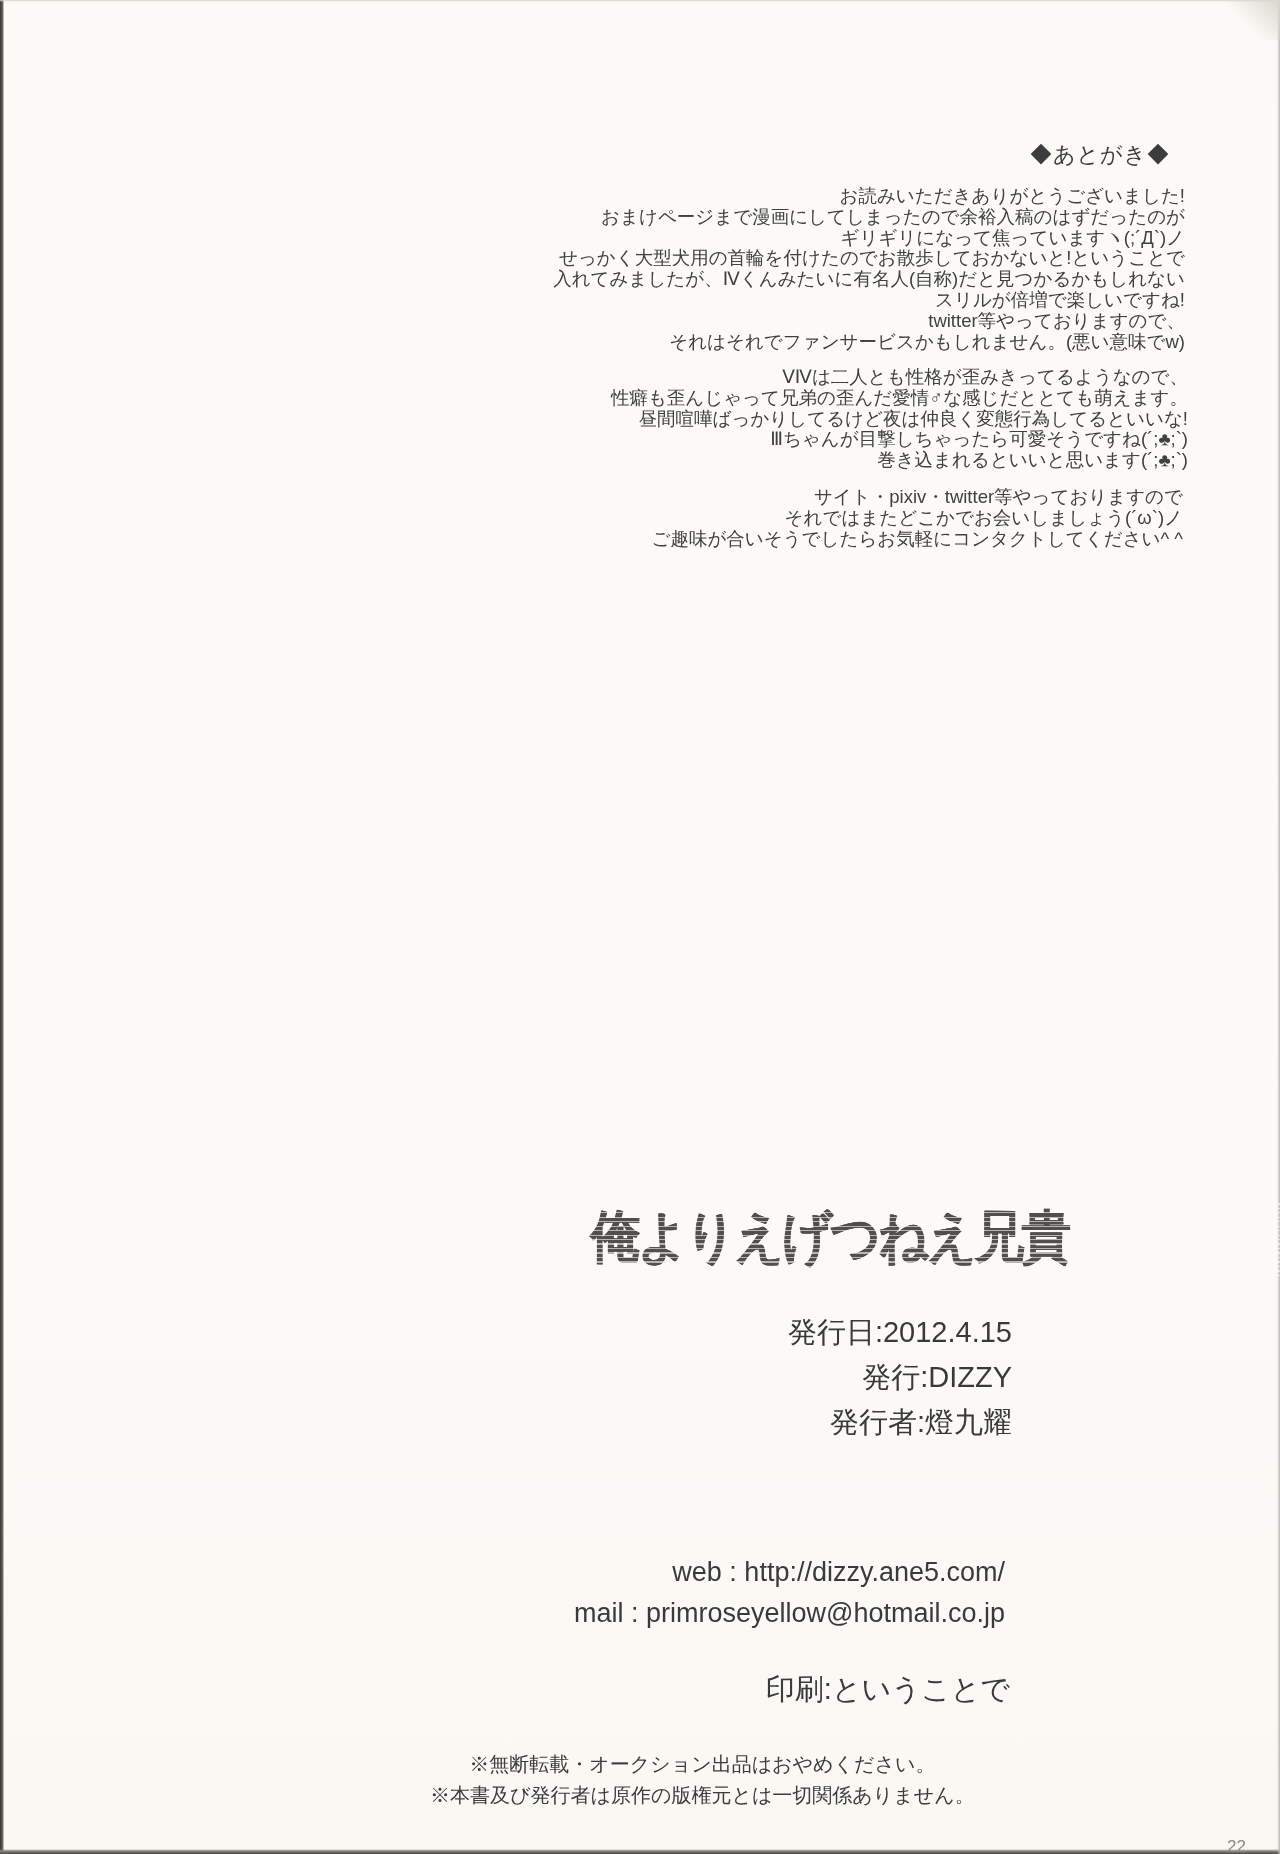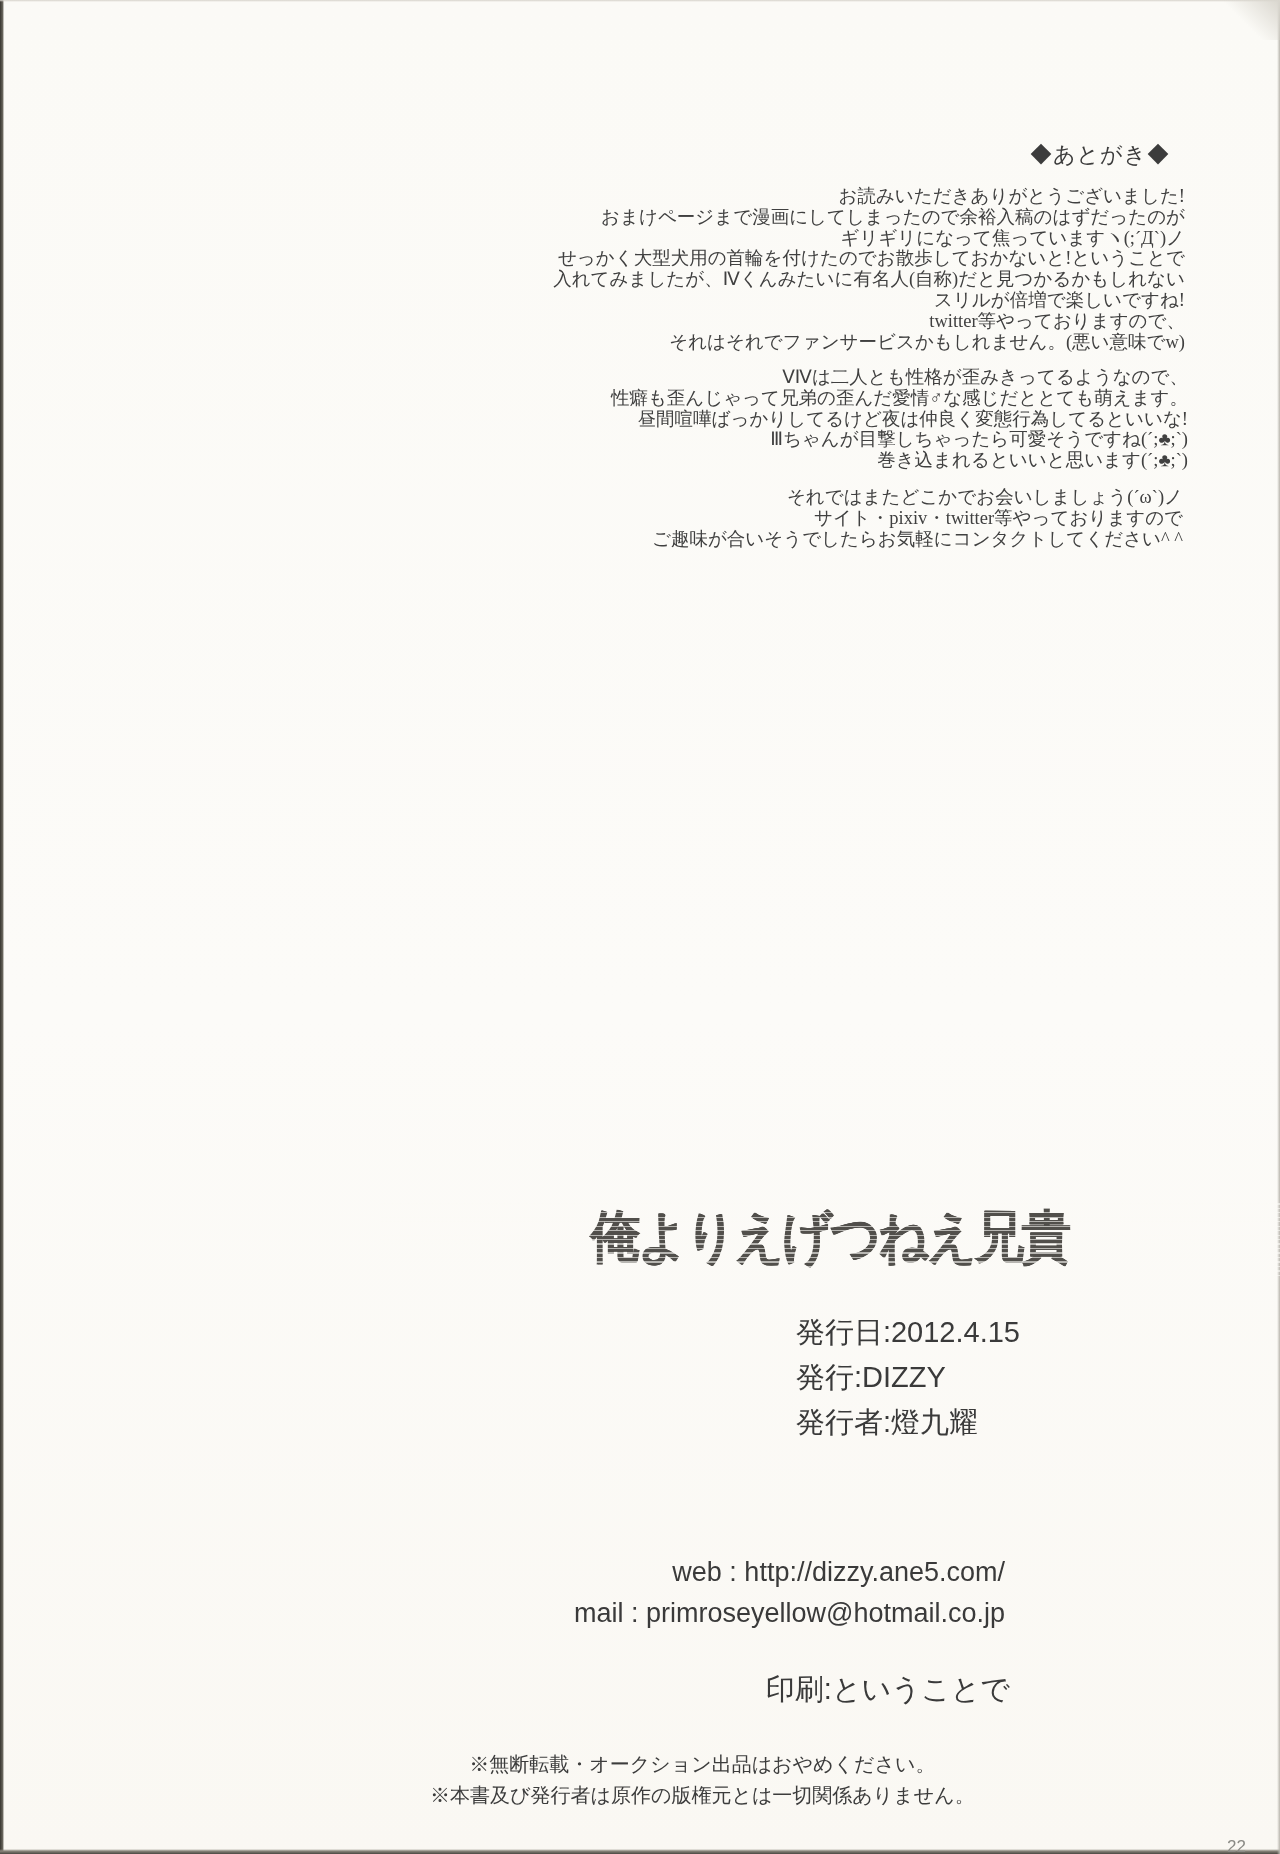--- a/index.html
+++ b/index.html
@@ -40,21 +40,20 @@
 
   .heading {
     position: absolute; top: 140px; right: 110px;
     font-size: 22px; letter-spacing: 1px; color: #3c3c3c;
     white-space: nowrap;
   }
   .para {
     position: absolute; text-align: right;
     font-size: 18.5px; line-height: 20.8px; color: #404040;
     white-space: nowrap;
-    font-family: Liberation Serif, serif;
   }
   .para1 { top: 186px; right: 95px; }
   .para2 { top: 367px; right: 92px; }
   .para3 { top: 487px; right: 97px; }
 
   .title-wrap {
     position: absolute; top: 1200px; left: 380px; width: 900px; height: 78px;
     text-align: center;
   }
   .title-text {
@@ -68,22 +67,22 @@
   }
   .title-stripes {
     position: absolute; left: 0; top: 0; width: 100%; height: 100%;
     background: repeating-linear-gradient(to bottom,
       rgba(251,250,246,0) 0px, rgba(251,250,246,0) 3px,
       rgba(251,250,246,0.6) 3px, rgba(251,250,246,0.6) 4.5px);
     pointer-events: none;
   }
 
   .publish {
-    position: absolute; top: 1310px; right: 260px;
-    text-align: left; font-size: 29px; line-height: 45px; color: #3a3a3a;
+    position: absolute; top: 1310px; right: 268px;
+    text-align: right; font-size: 29px; line-height: 45px; color: #3a3a3a;
     white-space: nowrap;
   }
   .webmail {
     position: absolute; top: 1552px; right: 275px;
     text-align: right; font-size: 27px; line-height: 41px; color: #3a3a3a;
     white-space: nowrap;
   }
   .printer {
     position: absolute; top: 1670px; right: 270px;
     font-size: 29px; color: #3a3a3a; white-space: nowrap;
@@ -124,22 +123,22 @@
 
   <div class="para para2">
     <div>ⅤⅣは二人とも性格が歪みきってるようなので、</div>
     <div>性癖も歪んじゃって兄弟の歪んだ愛情♂な感じだととても萌えます。</div>
     <div>昼間喧嘩ばっかりしてるけど夜は仲良く変態行為してるといいな!</div>
     <div>Ⅲちゃんが目撃しちゃったら可愛そうですね(´;♣;`)</div>
     <div>巻き込まれるといいと思います(´;♣;`)</div>
   </div>
 
   <div class="para para3">
+    <div>サイト・pixiv・twitter等やっておりますので</div>
     <div>それではまたどこかでお会いしましょう(´ω`)ノ</div>
-    <div>サイト・pixiv・twitter等やっておりますので</div>
     <div>ご趣味が合いそうでしたらお気軽にコンタクトしてください^ ^</div>
   </div>
 
   <div class="title-wrap">
     <div class="title-text">俺よりえげつねえ兄貴</div>
     <div class="title-stripes"></div>
   </div>
 
   <div class="publish">
     <div>発行日:2012.4.15</div>

